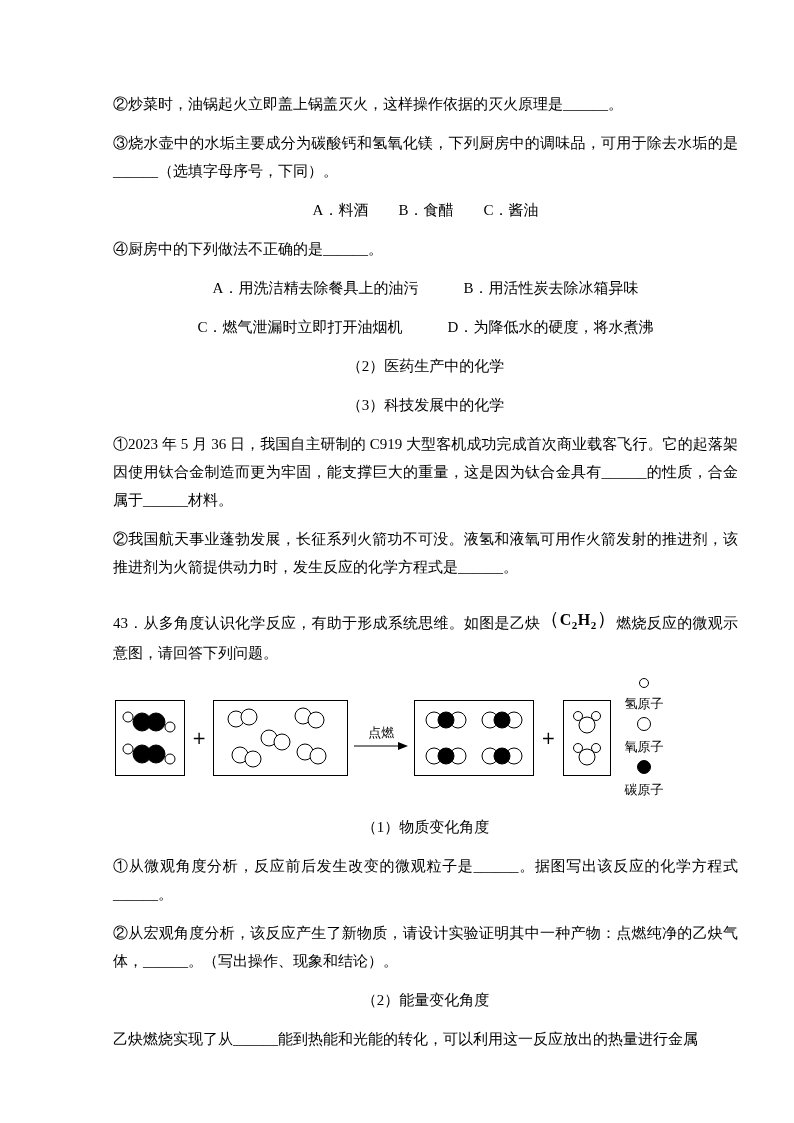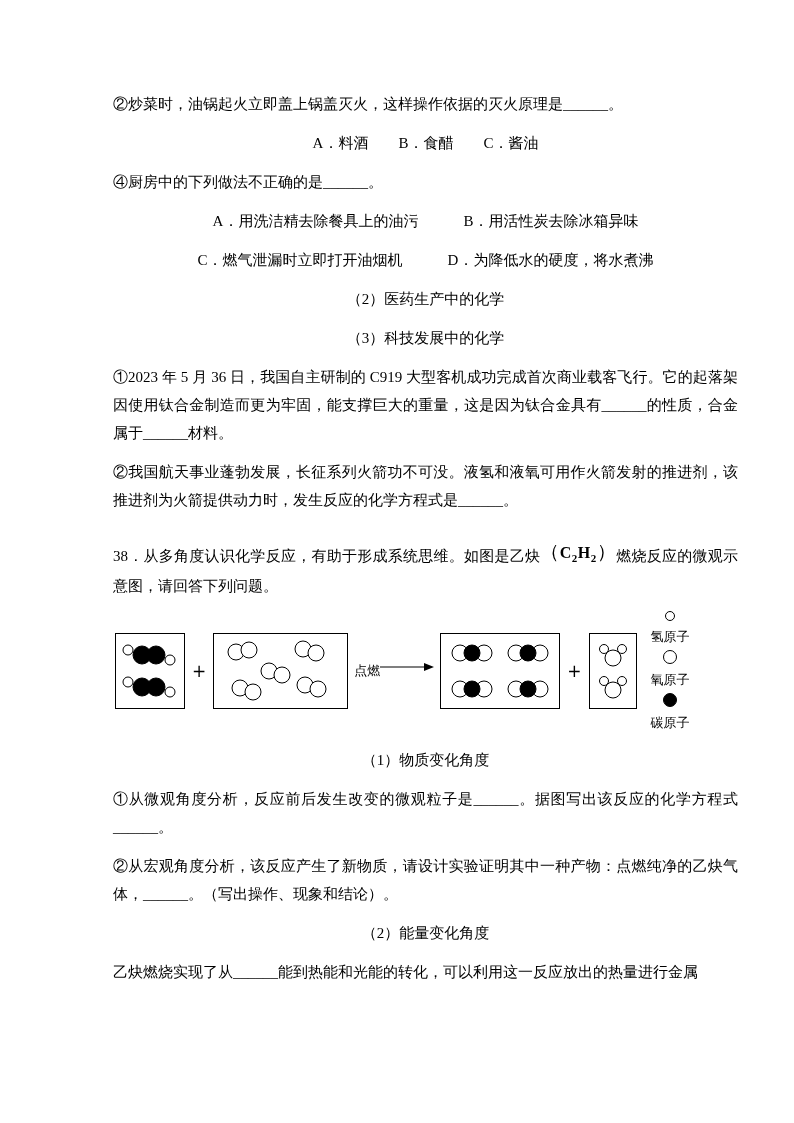--- a/index.html
+++ b/index.html
@@ -32,21 +32,22 @@
     margin: 10px 0 16px 2px;
   }
   .diagram svg { display: block; flex: 0 0 auto; }
   .plus {
     font-family: "DejaVu Sans", sans-serif;
     font-size: 17px;
     margin: 0 7px;
   }
   .arrow-wrap {
     display: flex;
-    flex-direction: row;
+    flex-direction: column;
+    align-items: center;
     margin: 0 6px;
   }
   .arrow-label {
     font-size: 13px;
     line-height: 17px;
     font-family: "Liberation Serif", serif;
   }
   .legend {
     display: flex;
     flex-direction: column;
@@ -75,39 +76,40 @@
   .atom-b { fill: #000000; stroke: #000000; stroke-width: 1; }
   .mol-box { fill: none; stroke: #000000; stroke-width: 1; }
 </style>
 </head>
 <body>
 
 <div class="page">
 
   <p class="para">②炒菜时，油锅起火立即盖上锅盖灭火，这样操作依据的灭火原理是______。</p>
 
+  <p class="para">③烧水壶中的水垢主要成分为碳酸钙和氢氧化镁，下列厨房中的调味品，可用于除去水垢的是______（选填字母序号，下同）。</p>
 
   <p class="para heading-para">A．料酒　　B．食醋　　C．酱油</p>
 
   <p class="para">④厨房中的下列做法不正确的是______。</p>
 
   <p class="para heading-para">A．用洗洁精去除餐具上的油污　　　B．用活性炭去除冰箱异味</p>
 
   <p class="para heading-para">C．燃气泄漏时立即打开油烟机　　　D．为降低水的硬度，将水煮沸</p>
 
   <p class="para heading-para">（2）医药生产中的化学</p>
 
 
   <p class="para heading-para">（3）科技发展中的化学</p>
 
   <p class="para">①2023 年 5 月 36 日，我国自主研制的 C919 大型客机成功完成首次商业载客飞行。它的起落架因使用钛合金制造而更为牢固，能支撑巨大的重量，这是因为钛合金具有______的性质，合金属于______材料。</p>
 
   <p class="para">②我国航天事业蓬勃发展，长征系列火箭功不可没。液氢和液氧可用作火箭发射的推进剂，该推进剂为火箭提供动力时，发生反应的化学方程式是______。</p>
 
-  <p class="para q24-stem"><span>38．从多角度认识化学反应，有助于形成系统思维。如图是乙炔</span><span class="paren raised">（</span><span class="formula raised"><span>C</span><sub>2</sub><span>H</span><sub>2</sub></span><span class="paren raised">）</span><span>燃烧反应的微观示意图，请回答下列问题。</span></p>
+  <p class="para q24-stem"><span>43．从多角度认识化学反应，有助于形成系统思维。如图是乙炔</span><span class="paren raised">（</span><span class="formula raised"><span>C</span><sub>2</sub><span>H</span><sub>2</sub></span><span class="paren raised">）</span><span>燃烧反应的微观示意图，请回答下列问题。</span></p>
 
   <div class="diagram">
 
     <svg width="70" height="76" viewBox="0 0 70 76">
       <rect class="mol-box" x="0.5" y="0.5" width="69" height="75"></rect>
       <g>
         <circle class="atom-w" cx="13" cy="17" r="5"></circle>
         <circle class="atom-w" cx="55" cy="27" r="5"></circle>
         <circle class="atom-b" cx="27" cy="22" r="9"></circle>
         <circle class="atom-b" cx="41" cy="22" r="9"></circle>

